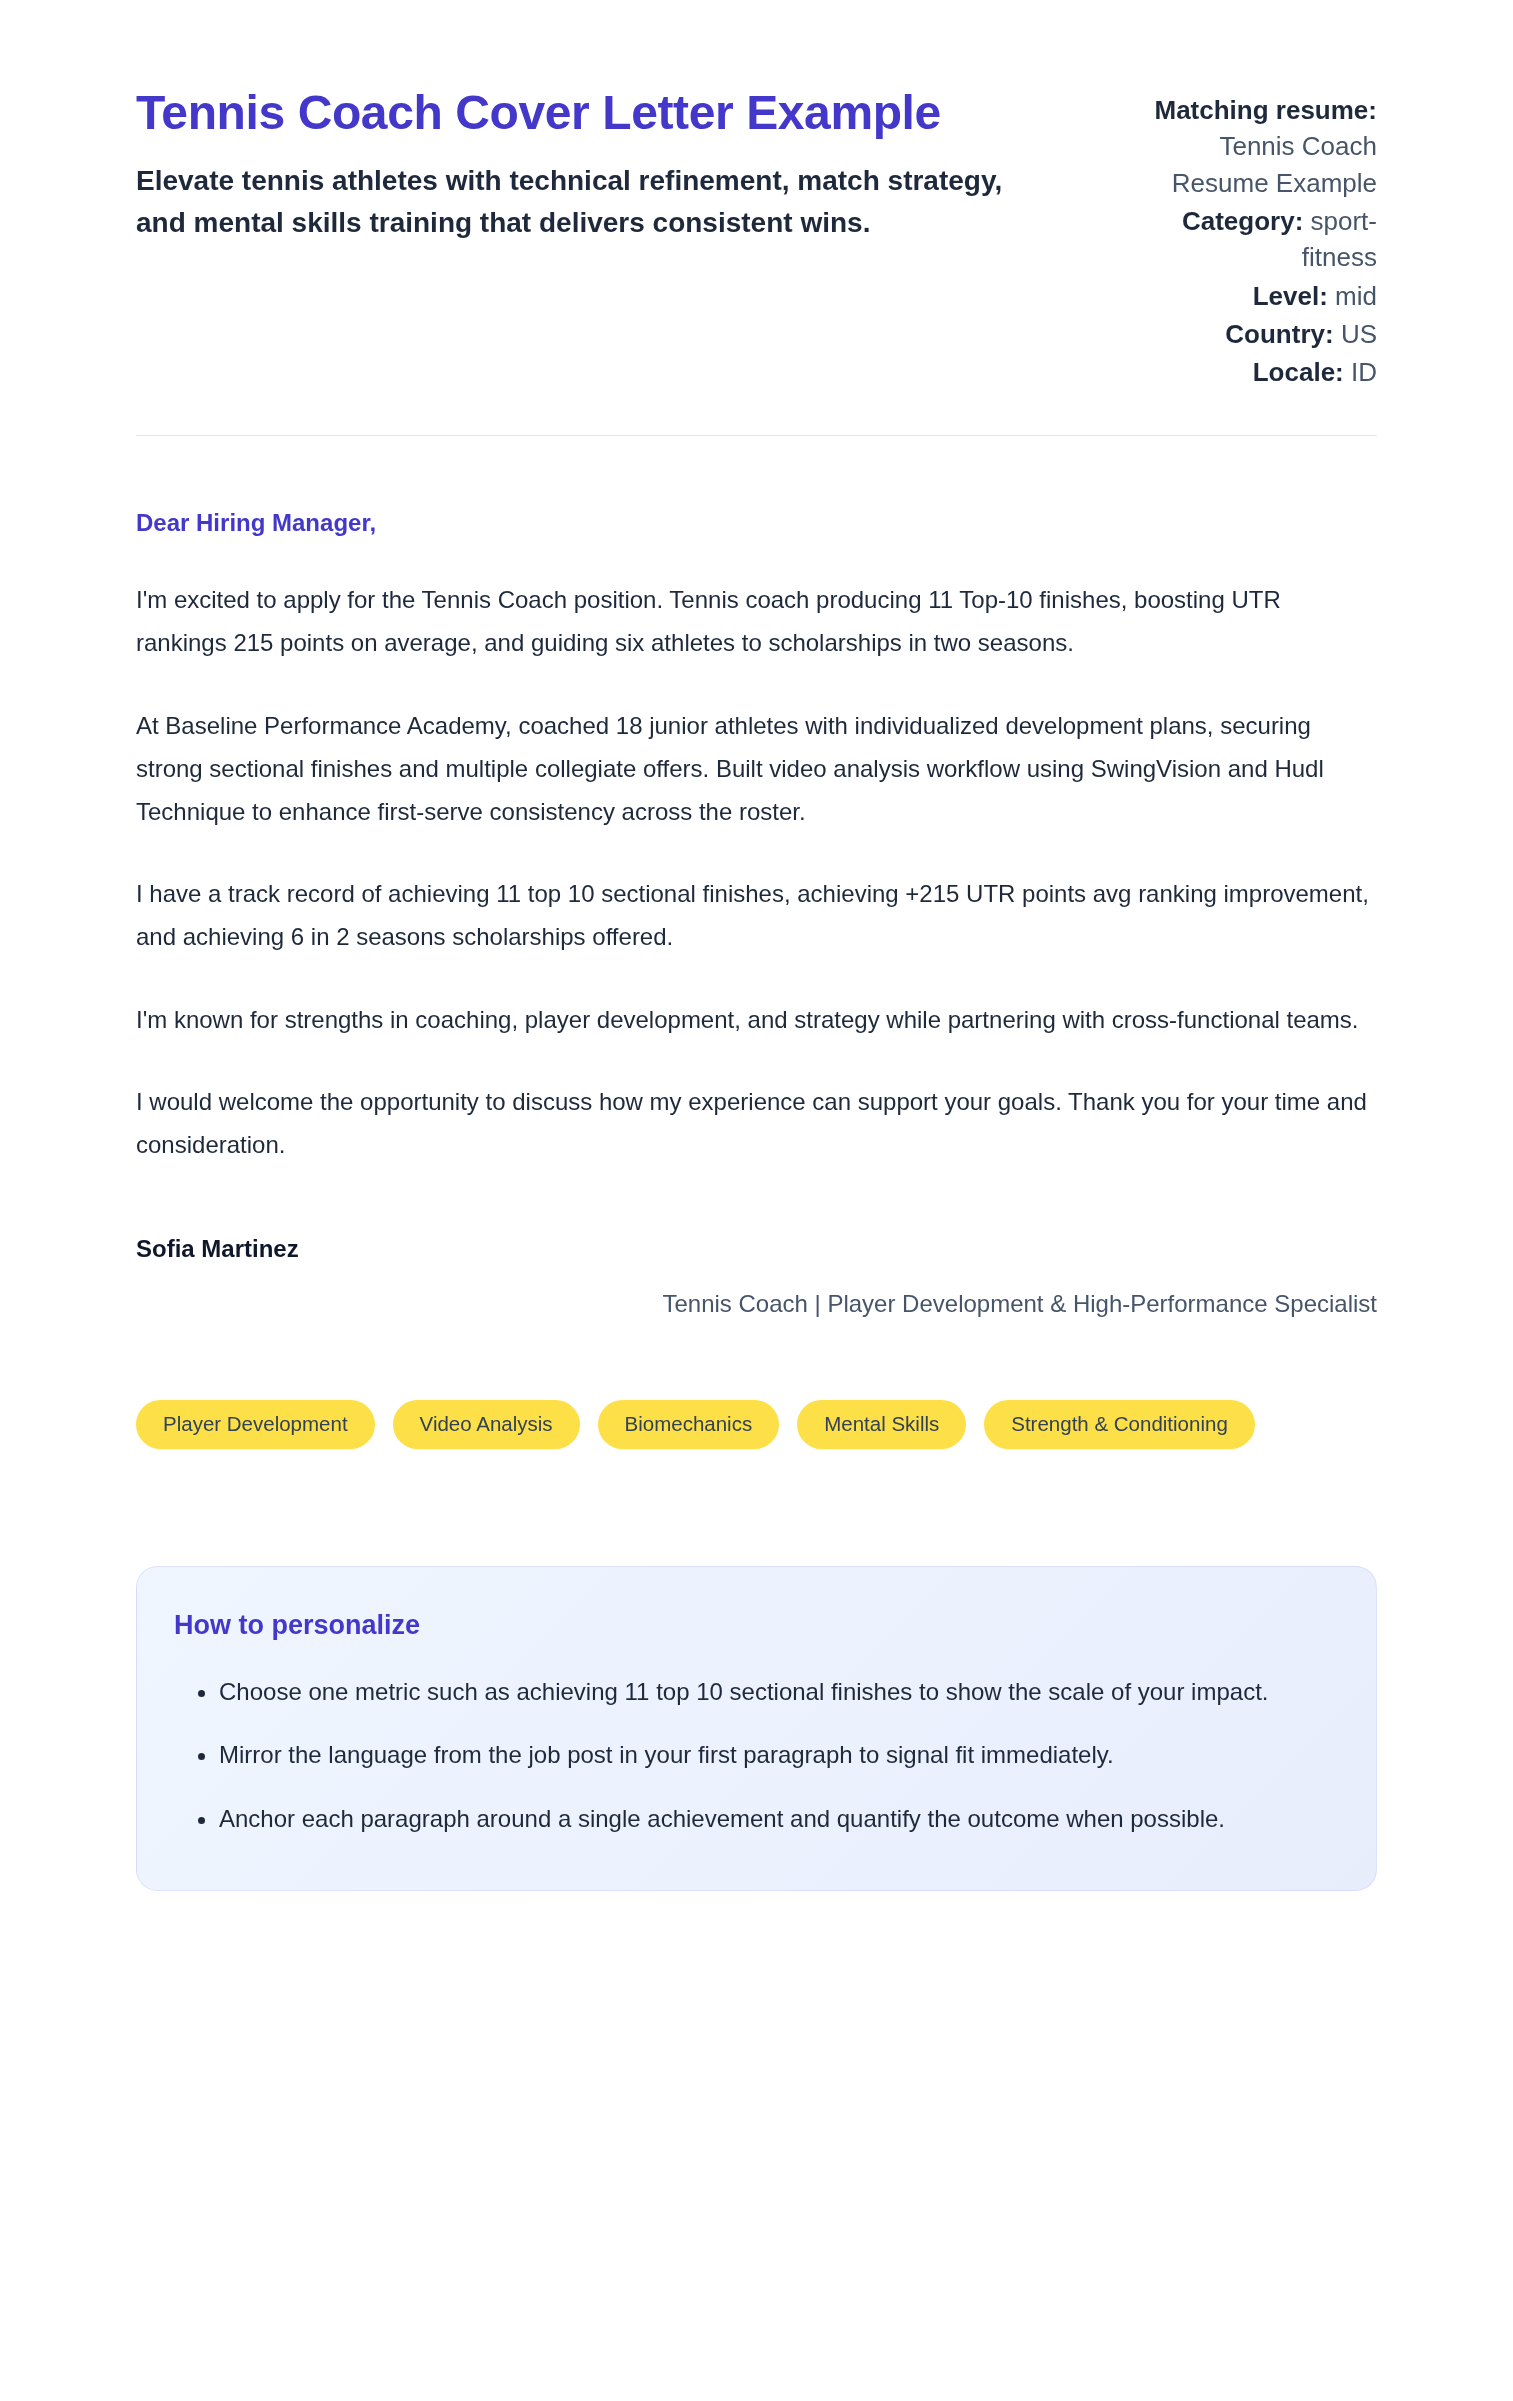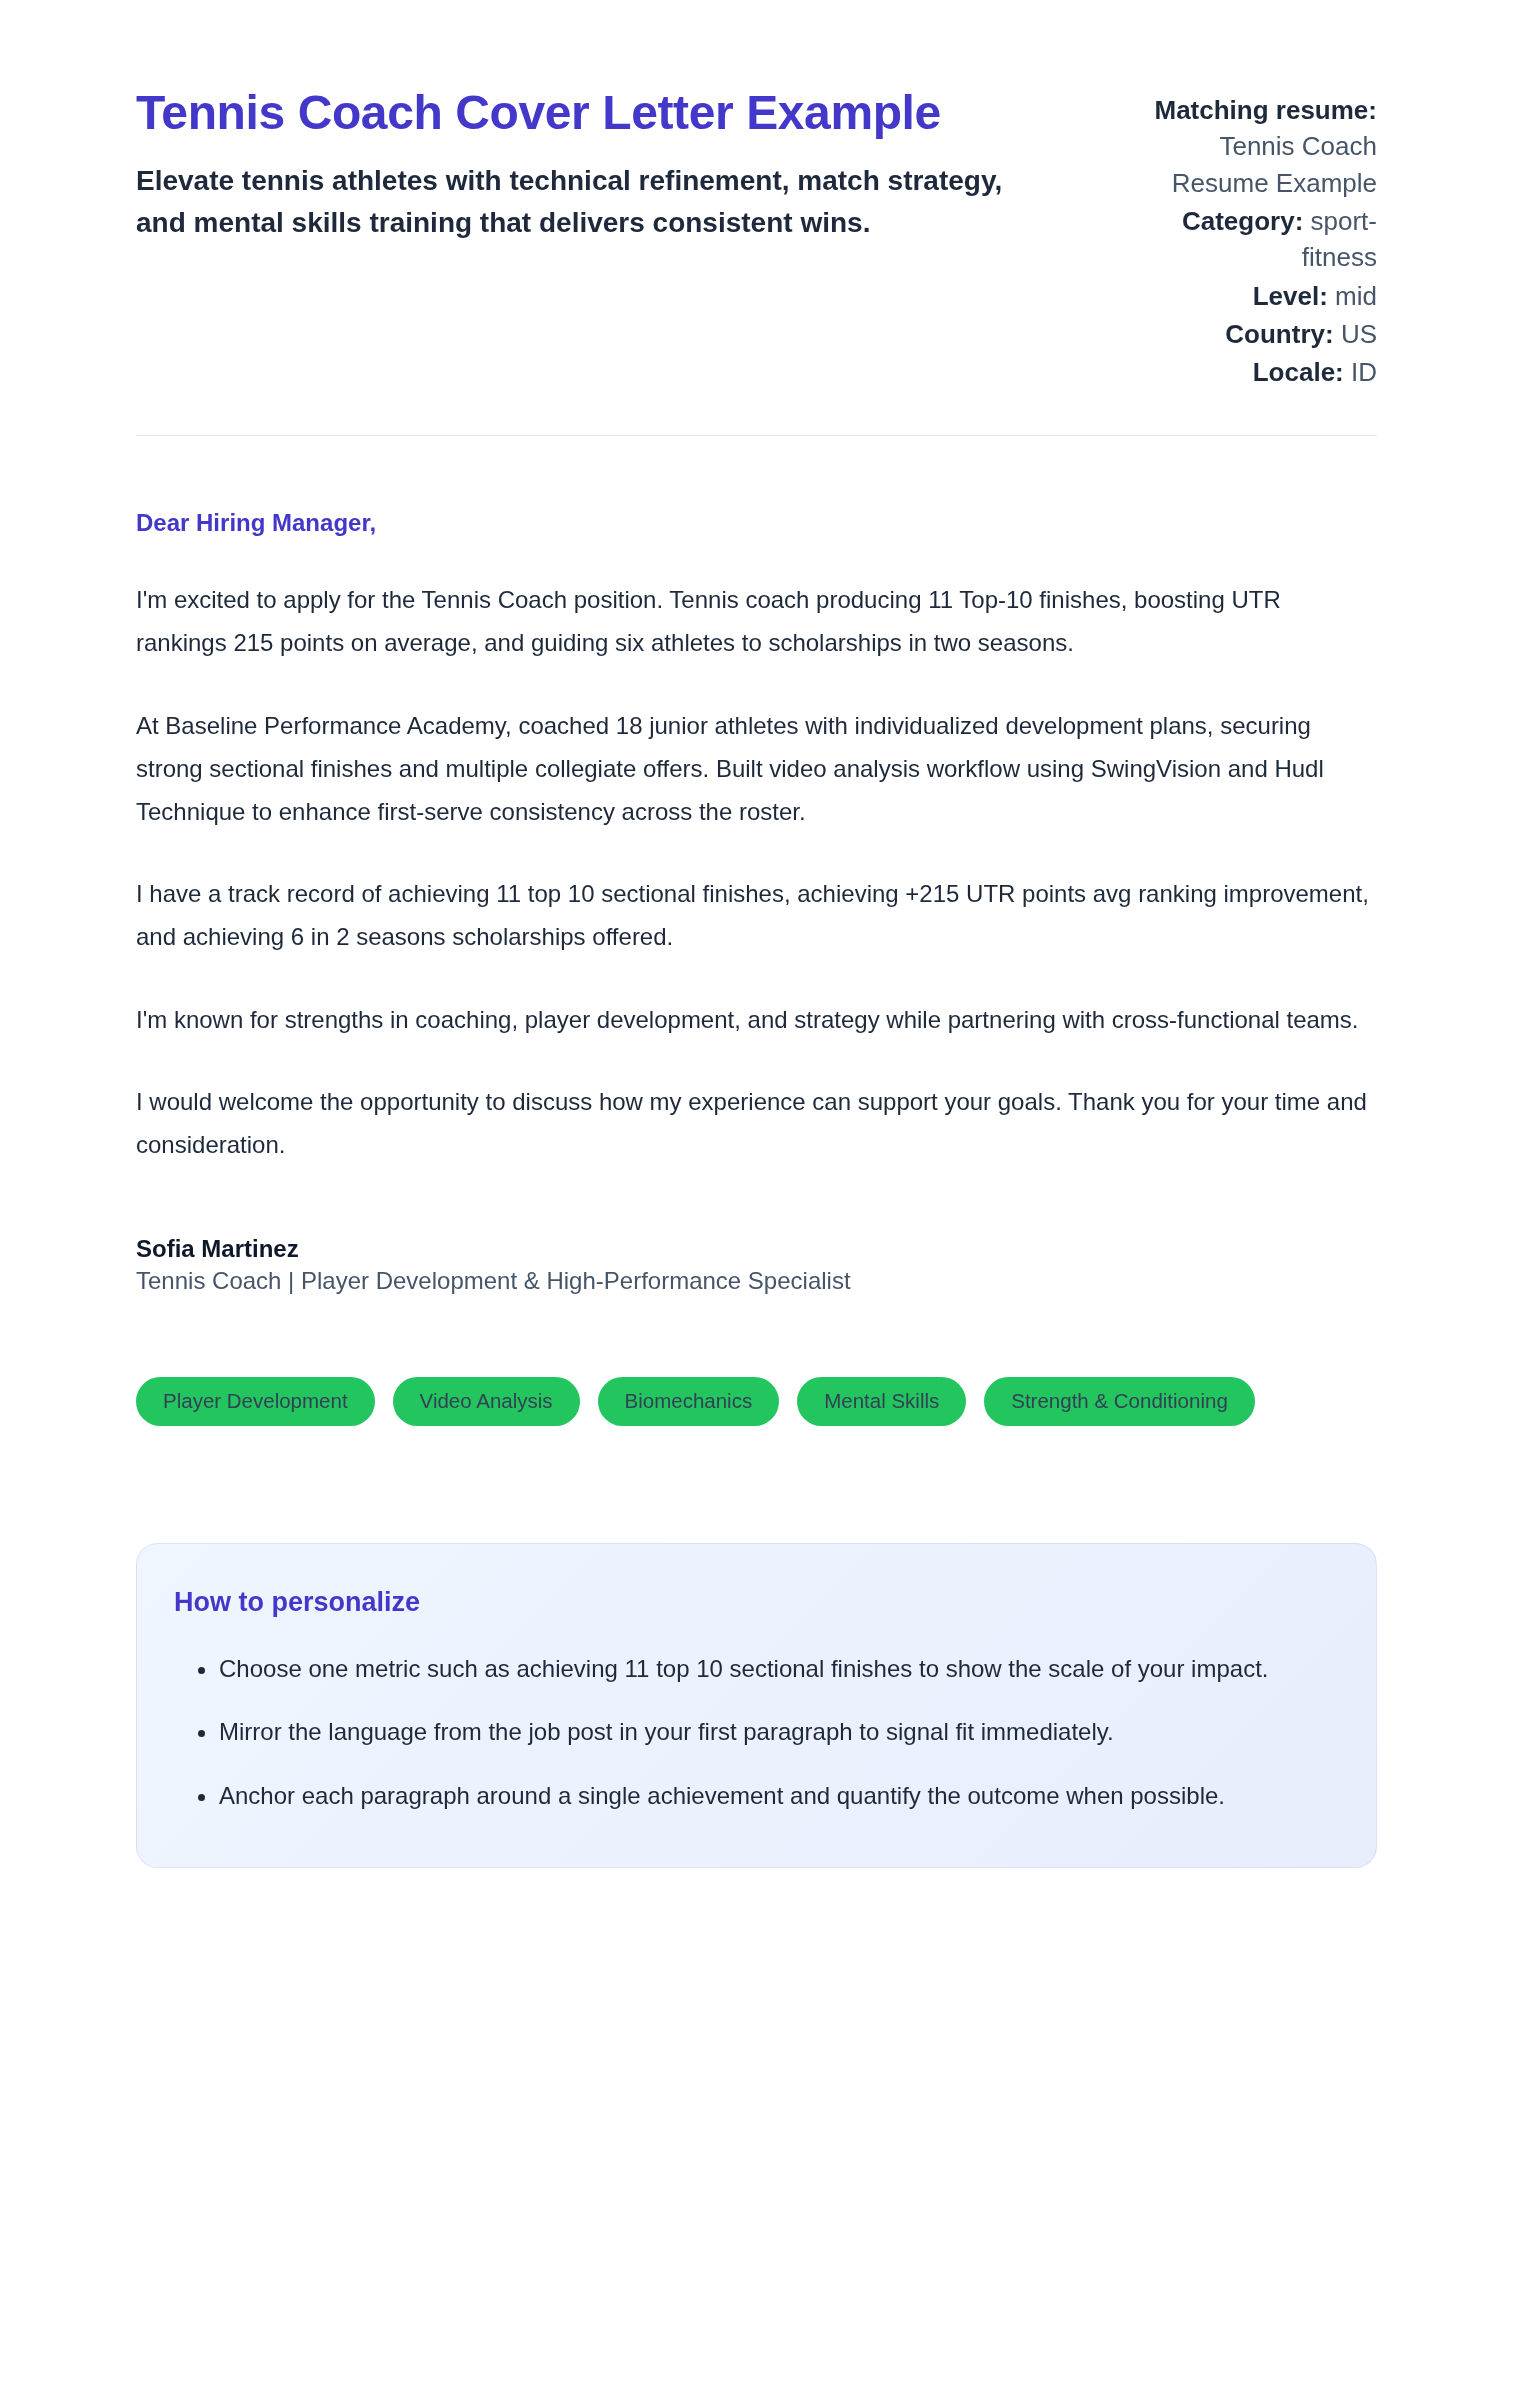--- a/index.html
+++ b/index.html
@@ -51,29 +51,29 @@
   }
   .letter-paragraph {
     font-size: 24px;
     line-height: 1.8;
     color: #1e293b;
     margin-bottom: 39px;
     max-width: 1241px;
   }
   .signature { margin-top: 69px; }
   .signature-name { font-size: 24px; font-weight: 700; color: #0f172a; }
-  .signature-title { margin-top: 4px; font-size: 24px; color: #475569; }
+  .signature-title { margin-top: 27px; font-size: 24px; color: #475569; text-align: right; }
   .tags-row {
     margin-top: 82px;
     display: flex;
     flex-wrap: wrap;
     gap: 18px;
   }
   .tag-chip {
-    background: #22c55e;
+    background: #fde047;
     color: #334155;
     font-size: 20.5px;
     line-height: 1;
     padding: 14.2px 27px;
     border-radius: 8900px;
     white-space: nowrap;
   }
   .tips-box {
     margin-top: 117px;
     background: linear-gradient(135deg, #eff6ff 0%, #e8edfc 100%);

